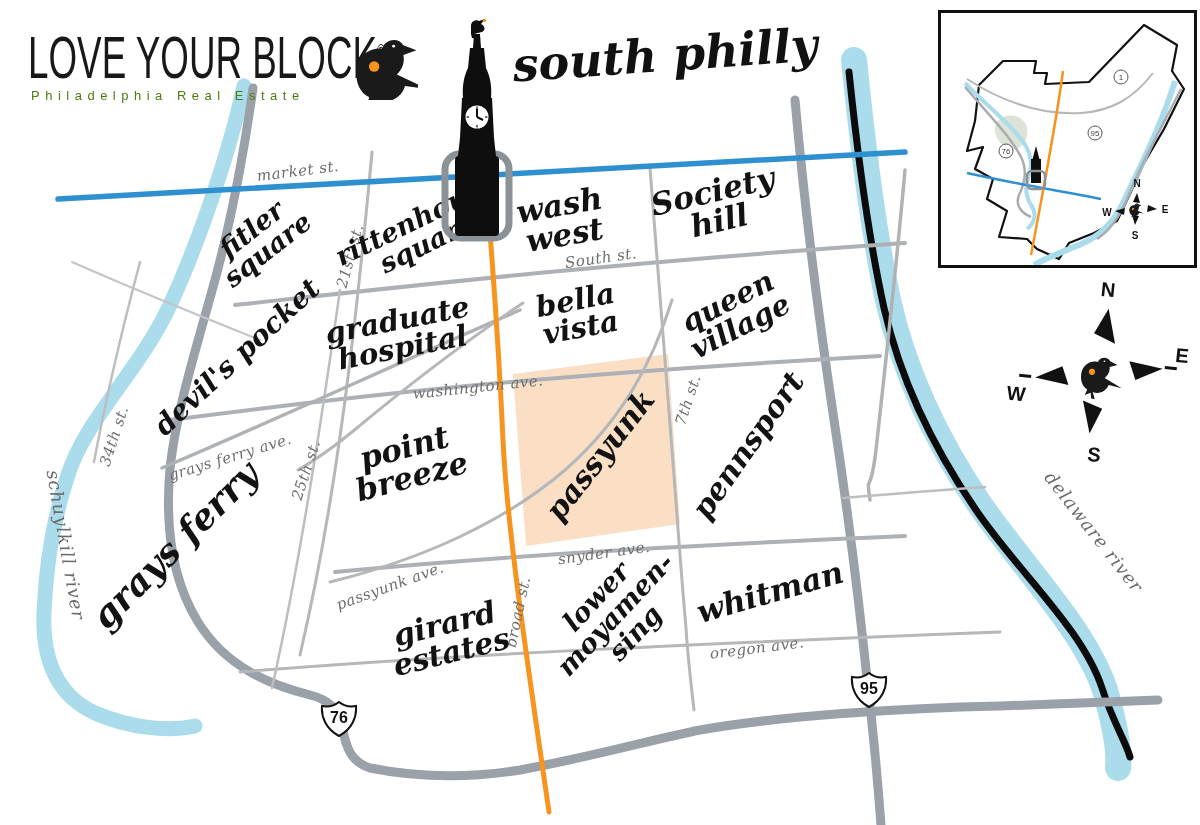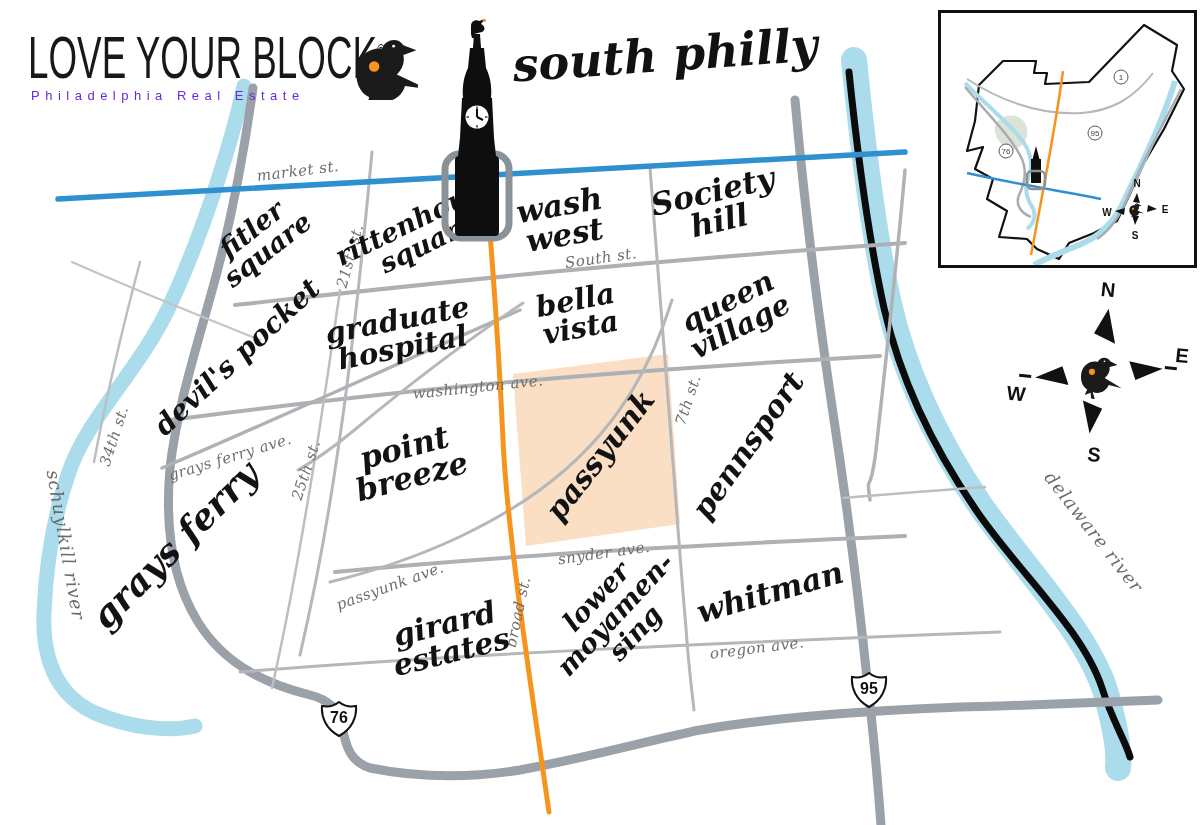--- a/index.html
+++ b/index.html
@@ -21,21 +21,21 @@
   
   #map-title{position:absolute;left:665px;top:55px;z-index:4;font-style:italic;font-weight:bold;
       font-size:46px;color:#111;white-space:nowrap;transform:translate(-50%,-50%) rotate(-4deg);}
   
   #logo{position:absolute;left:28px;top:24px;z-index:5;width:400px;height:90px;}
   #logo-text{font-family:"Liberation Sans", sans-serif;font-weight:400;font-size:40px;
       color:#181818;letter-spacing:0px;transform:scale(0.92,1.5);transform-origin:left top;
       white-space:nowrap;}
   #logo-text sup{font-size:12px;}
   #logo-sub{position:absolute;left:3px;top:64px;font-family:"Liberation Sans", sans-serif;
-      font-size:13px;letter-spacing:5.5px;color:#6d28d9;white-space:nowrap;text-align:center;}
+      font-size:13px;letter-spacing:5.5px;color:#4d7c0f;white-space:nowrap;text-align:center;}
   #logo-pigeon{position:absolute;left:312px;top:-8px;}
   
   #tower{position:absolute;left:440px;top:6px;z-index:5;}
   
   #compass{position:absolute;left:1098px;top:372px;z-index:4;transform:rotate(6deg);}
   .cl{position:absolute;z-index:5;font-family:"Liberation Sans", sans-serif;font-weight:bold;
       font-size:20px;color:#111;transform:translate(-50%,-50%) rotate(6deg);}
   
   #inset{position:absolute;left:938px;top:10px;width:253px;height:252px;z-index:6;
       background:#ffffff;border:3px solid #111;}

